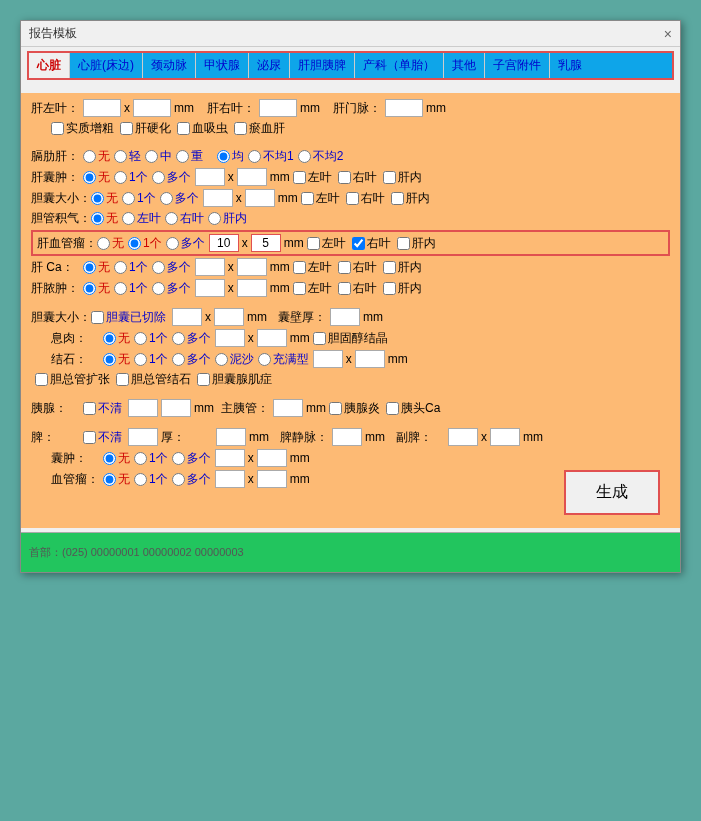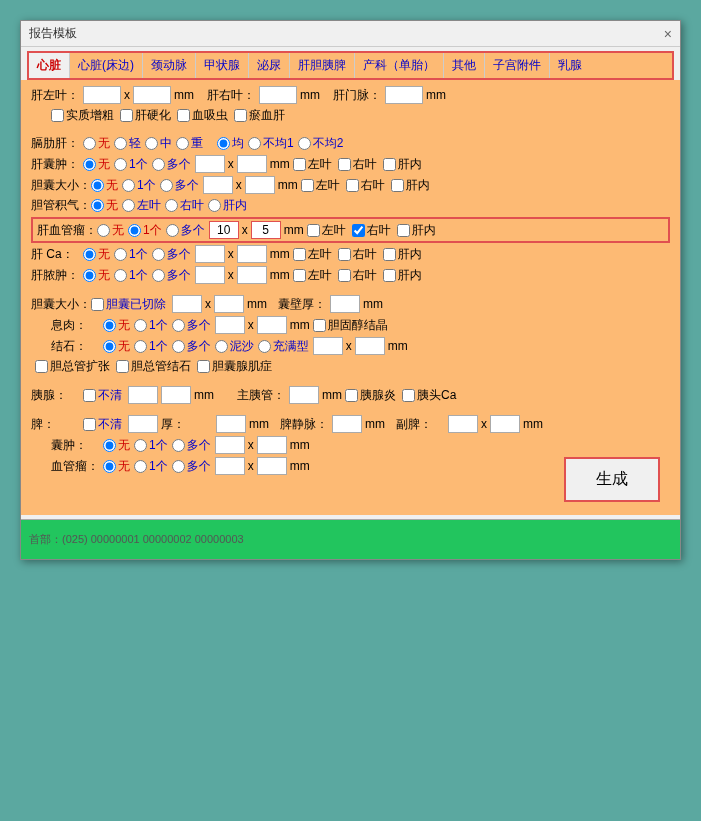--- a/index.html
+++ b/index.html
@@ -31,22 +31,22 @@
     .title-bar .close-btn {
       cursor: pointer;
       font-size: 14px;
       color: #666;
       background: none;
       border: none;
     }
     .tabs {
       display: flex;
       border: 2px solid #e05050;
-      margin: 4px 6px 0 6px;
-      background: #fdba74;
+      margin: 4px 6px 13px 6px;
+      background: #0ea5e9;
       align-items: center;
     }
     .tab {
       padding: 4px 8px;
       font-size: 12px;
       color: #0000cc;
       cursor: pointer;
       border-right: 1px solid #ccc;
       white-space: nowrap;
     }
@@ -458,21 +458,21 @@
 
     <div class="full-row">
       <span class="label">胰腺：</span>
       <label class="checkbox-item">
         <input type="checkbox" style=""> 
           <span style="color:#0000cc;">不清</span>
       </label>
       <input type="text" class="narrow" value="" style="">
       <input type="text" class="narrow" value="" style="margin-left: 3px;">
       <span class="mm-label">mm</span>
-      <span class="label" style="margin-left:20px;">主胰管：</span>
+      <span class="label" style="margin-left:4px;">主胰管：</span>
       <input type="text" class="narrow" value="" style="">
       <span class="mm-label">mm</span>
       <label class="checkbox-item">
         <input type="checkbox" style=""> 胰腺炎
       </label>
       <label class="checkbox-item">
         <input type="checkbox" style=""> 胰头Ca
       </label>
     </div>
 

